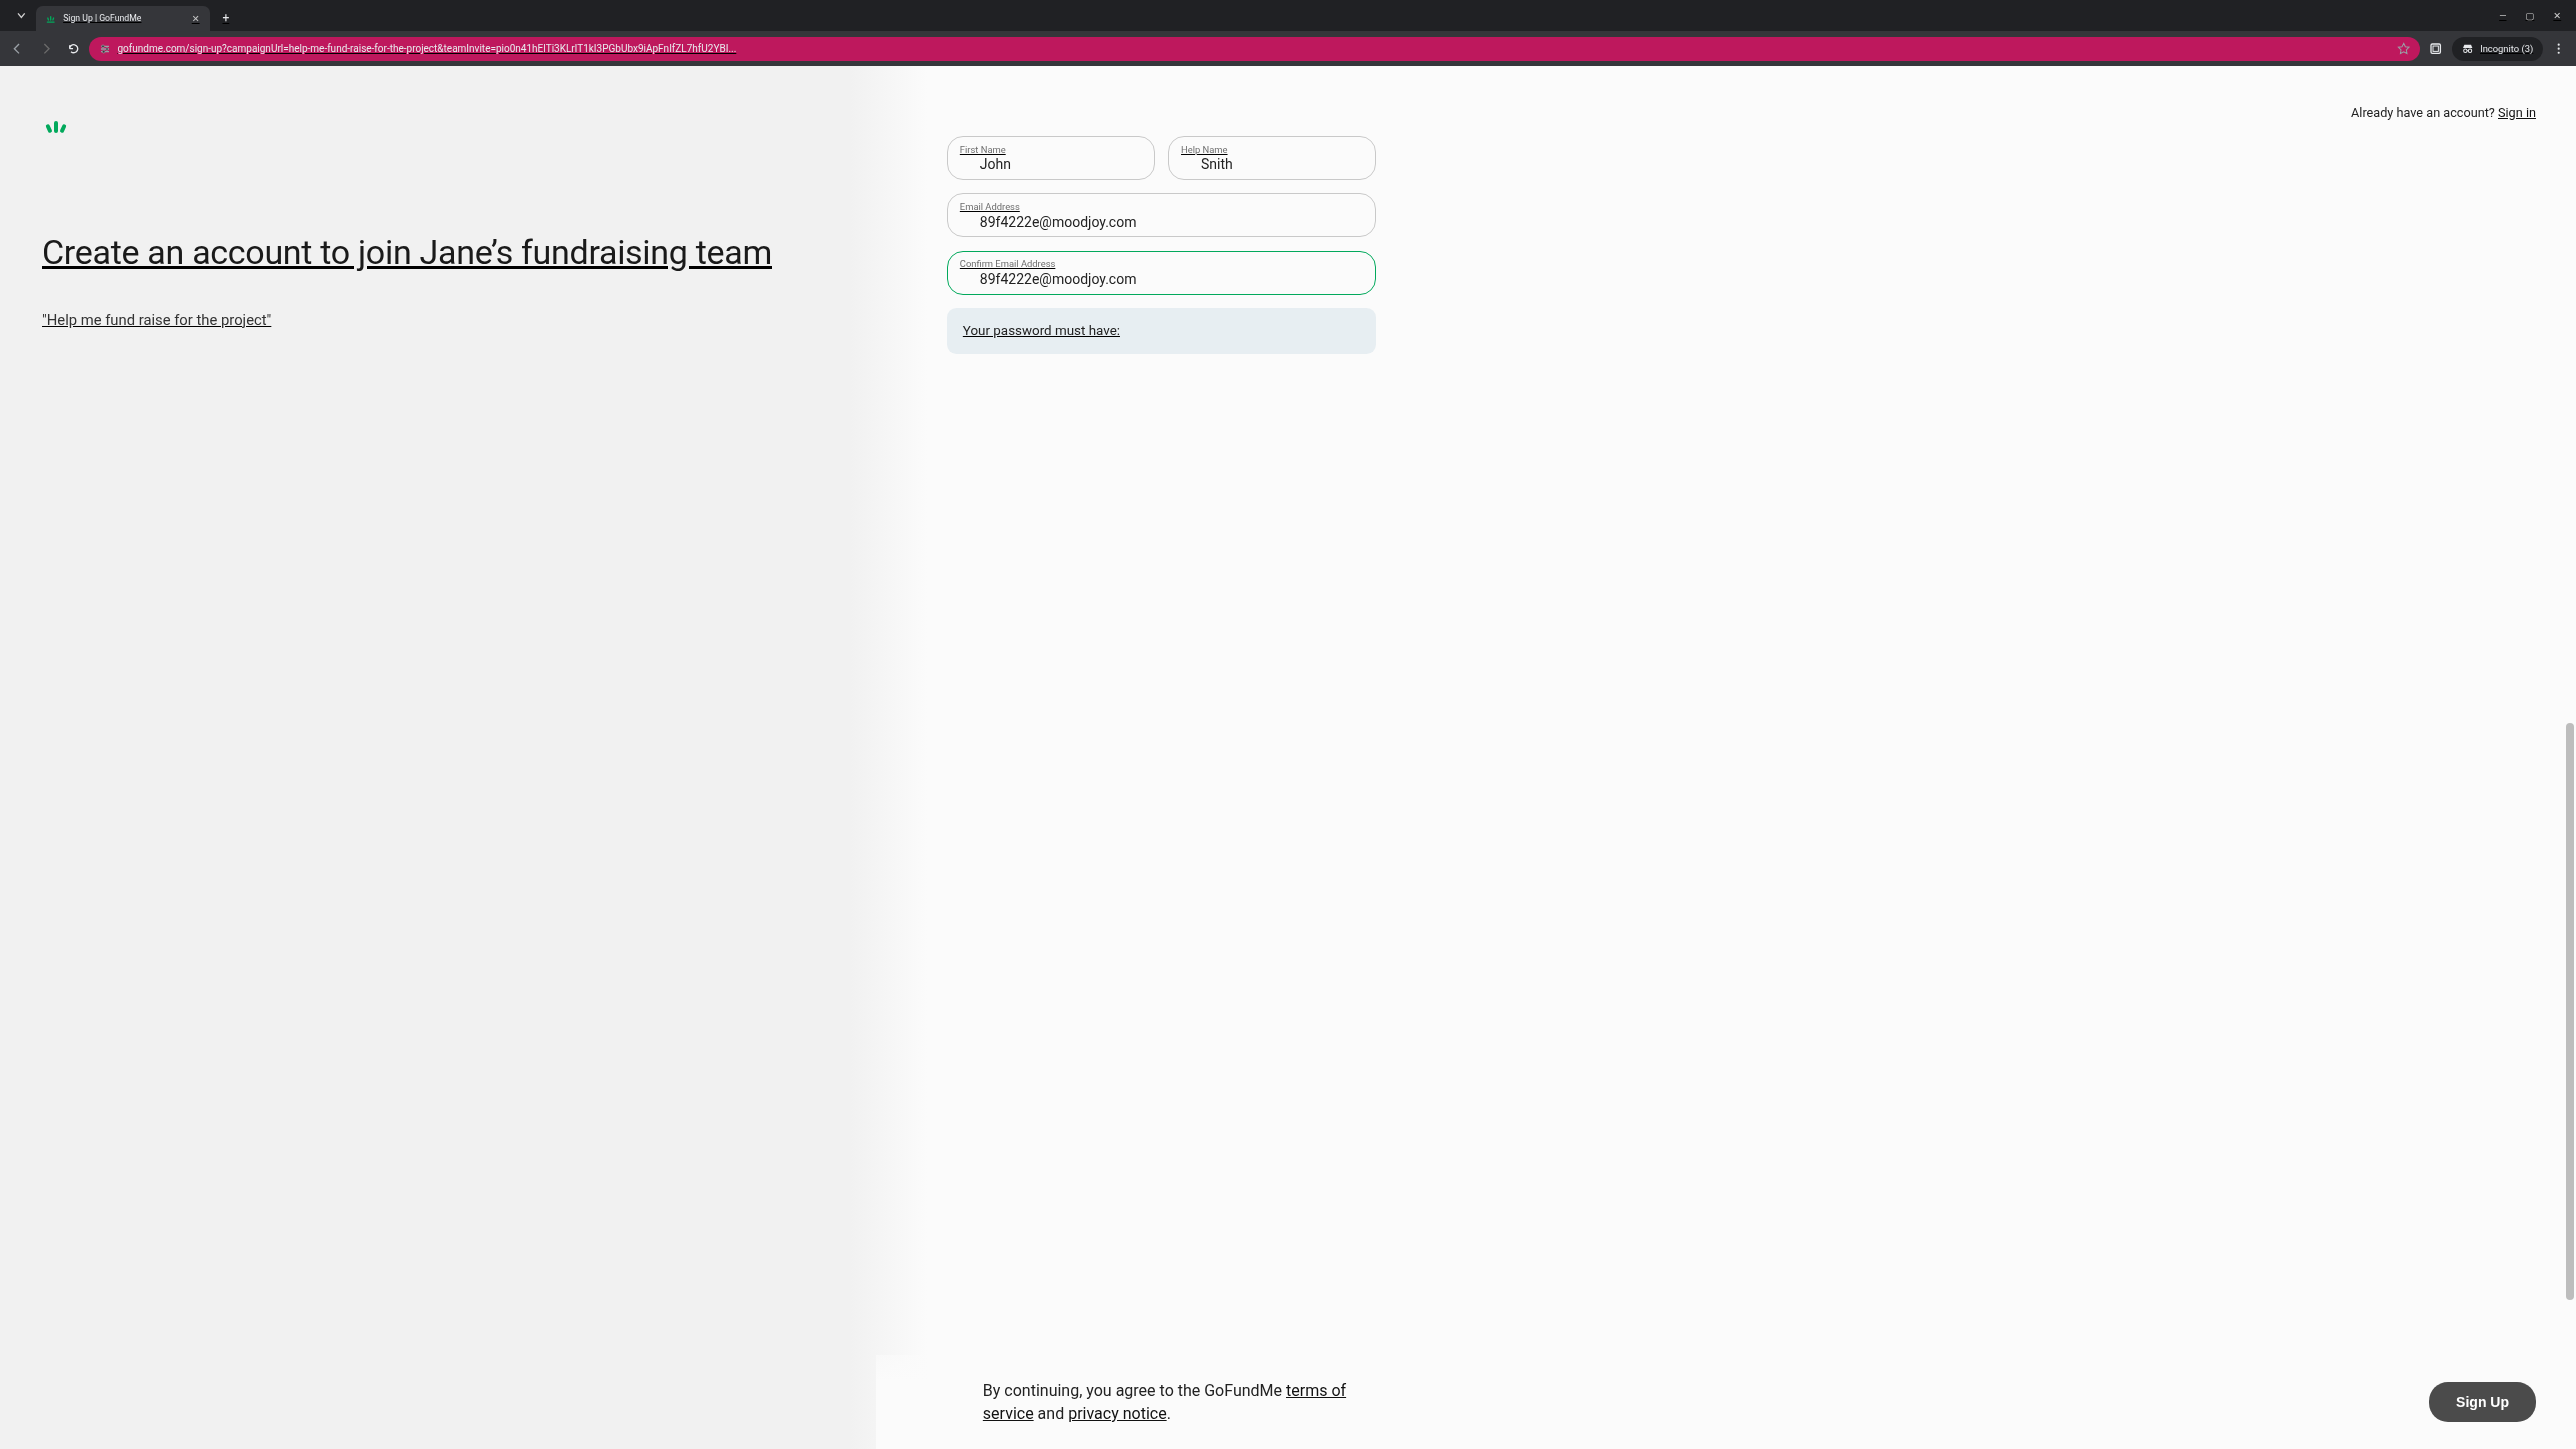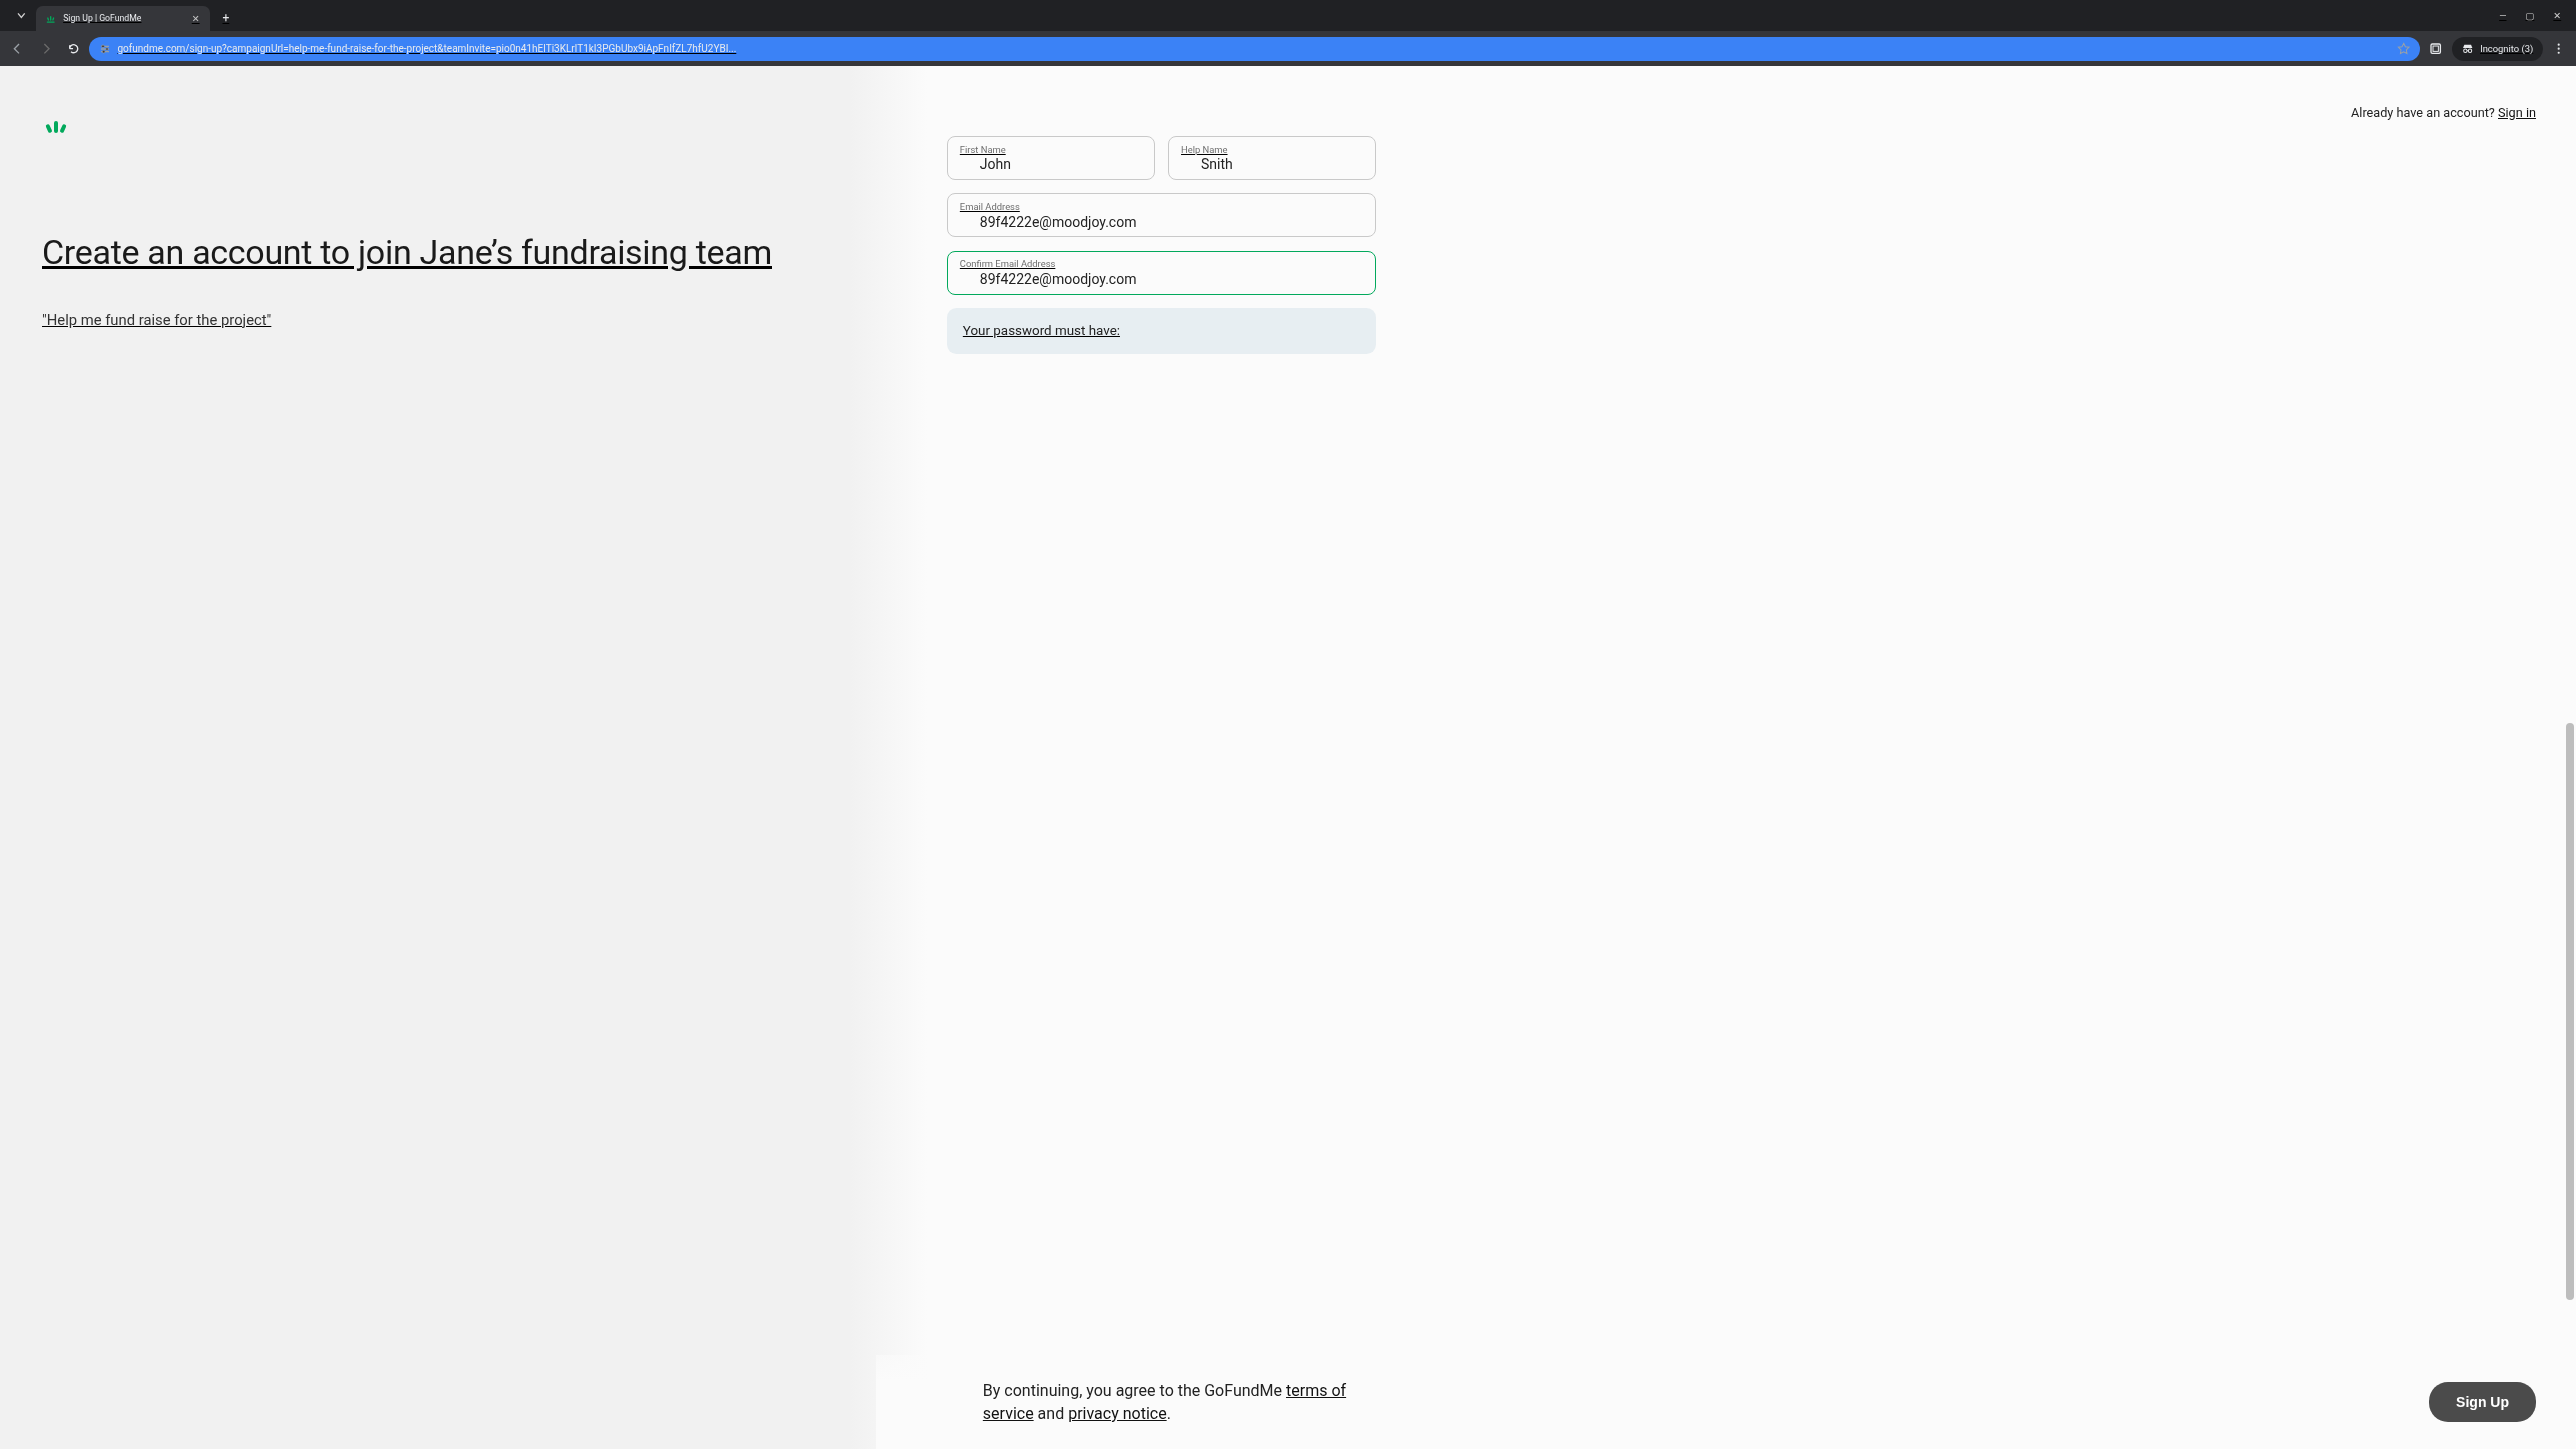--- a/index.html
+++ b/index.html
@@ -37,21 +37,21 @@
   .toolbar {
     height: 35px;
     background: #35363a;
     display:flex; align-items:center;
     padding: 0 5.4px;
     gap: 4px;
   }
   .tb-btn { width:24px; height:24px; display:flex; align-items:center; justify-content:center; color:#9aa0a6; border-radius:50%; }
   .tb-btn.active { color:#e8eaed; }
   .omnibox {
-    flex:1; height:24px; background:#3b82f6; border-radius:12px;
+    flex:1; height:24px; background:#be185d; border-radius:12px;
     display:flex; align-items:center; padding:0 9.4px; gap:6.7px;
     color:#e8eaed; font-size:10px; overflow:hidden;
   }
   .omnibox .site-chip { color:#9aa0a6; font-size:9.4px; }
   .omnibox .url { color:#e8eaed; white-space:nowrap; overflow:hidden; text-overflow:ellipsis; flex:1;}
   .omnibox .star { color:#9aa0a6; margin-left:4px; }
   .incog-pill {
     height:24px; background:#202124; border-radius:12px;
     display:flex; align-items:center; gap:5.4px; padding:0 9.4px;
     color:#e8eaed; font-size:9.4px;
@@ -99,21 +99,21 @@
   .form-wrap {
     margin: 70px 0 0 71px;
     width: 429px;
     max-height: calc(100% - 70px - 94px);
     overflow:hidden;
   }
   .row { display:flex; gap:13.4px; }
   .field {
     position:relative;
     border:0.7px solid #c9c9c9;
-    border-radius:8px;
+    border-radius:16px;
     background:#fbfbfb;
     padding: 6.7px 12px 6.7px 12px;
     margin-bottom: 13.4px;
     flex:1;
   }
   .field.focused { border-color:#02a95c; }
   .field .flabel { font-size:9.4px; color:#6d6d6d; line-height:1.2; }
   .field .fvalue {
     border:none; outline:none; background:transparent;
     font-size:14px; color:#222; width:100%; margin-top:1.3px;

